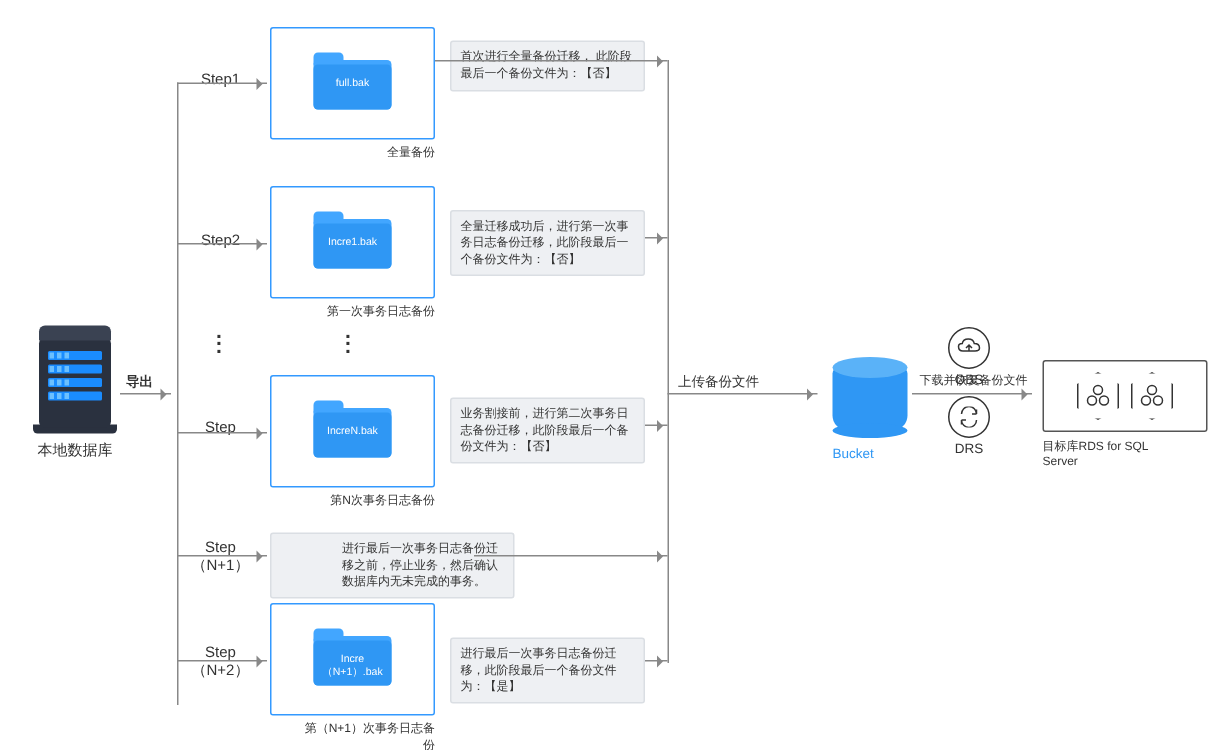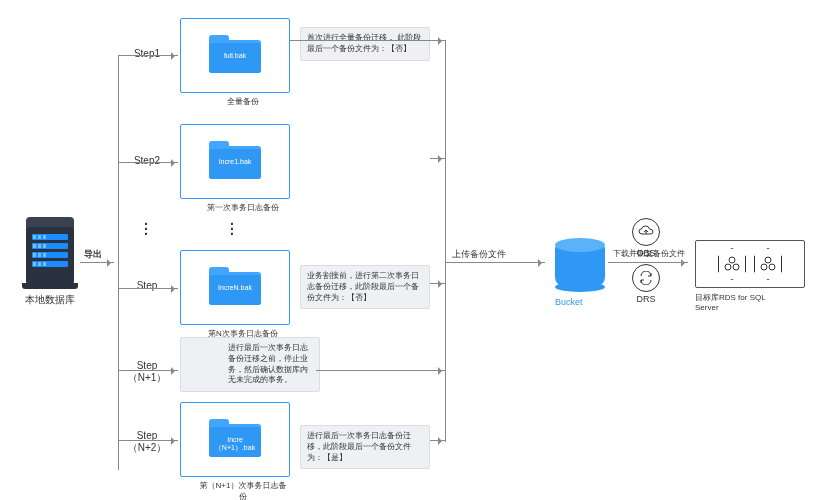--- a/index.html
+++ b/index.html
@@ -20,21 +20,21 @@
   .step-label { position:absolute; font-size:10px; color:#333; text-align:center; width:50px; }
 
   
   .folder-block { position:absolute; width:110px; }
   .folder-box { width:110px; height:75px; border:1px solid #3399ff; border-radius:2px; background:#fff; display:flex; flex-direction:column; align-items:center; justify-content:center; padding:4px; }
   .folder { width:52px; height:38px; position:relative; margin-bottom:4px; }
   .folder-back { position:absolute; width:52px; height:33px; bottom:0; background:#42a6ff; border-radius:3px; }
   .folder-tab { position:absolute; width:20px; height:8px; top:0; left:0; background:#42a6ff; border-radius:3px 3px 0 0; }
   .folder-front { position:absolute; width:52px; height:30px; bottom:0; background:#2f97f4; border-radius:3px; }
   .folder-front .ftxt { color:#fff; font-size:7px; text-align:center; width:100%; position:absolute; top:9px; }
-  .folder-caption { font-size:8px; color:#333; text-align:center;margin-left:16px; }
+  .folder-caption { font-size:8px; color:#333; text-align:right;margin-left:16px; }
 
   
   .note { position:absolute; width:130px; background:#eef0f3; border:1px solid #dadee3; border-radius:2px; padding:5px 6px; font-size:8px; color:#333; line-height:1.35; }
 
   
   .bucket-wrap { position:absolute; left:555px; top:245px; text-align:left; }
   .bucket { width:50px; height:42px; background:#2f97f4; border-radius:4px 4px 10px 10px; position:relative; }
   .bucket::before { content:""; position:absolute; top:-7px; left:0; width:50px; height:14px; background:#5ab2f8; border-radius:50%; }
   .bucket::after { content:""; position:absolute; bottom:-5px; left:0; width:50px; height:10px; background:#2f97f4; border-radius:50%; }
   .bucket-label { font-size:9px; color:#2f97f4; margin-top:10px; font-weight:500; }
@@ -173,22 +173,23 @@
         <div class="folder-front">
             <div class="ftxt">Incre（N+1）.bak</div>
           </div>
       </div>
     </div>
     <div class="folder-caption" style="margin-top:3px;">第（N+1）次事务日志备份</div>
   </div>
 
   <div class="note" style="left:300px; top:27px;">首次进行全量备份迁移，
 此阶段最后一个备份文件为：【否】</div>
+  <div class="note" style="left:300px; top:140px;">全量迁移成功后，进行第一次事务日志备份迁移，此阶段最后一个备份文件为：【否】</div>
   <div class="note" style="left:300px; top:265px;">业务割接前，进行第二次事务日志备份迁移，此阶段最后一个备份文件为：【否】</div>
-  <div class="note" style="left:180px; top:337px; width:140px;padding-left:47px;">进行最后一次事务日志备份迁移之前，停止业务，然后确认数据库内无未完成的事务。</div>
+  <div class="note" style="left:180px; top:355px; width:163px;padding-left:47px;">进行最后一次事务日志备份迁移之前，停止业务，然后确认数据库内无未完成的事务。</div>
   <div class="note" style="left:300px; top:425px;">进行最后一次事务日志备份迁移，此阶段最后一个备份文件为：【是】</div>
 
   <div class="vline" style="left:445px; top:40px; height:402px;"></div>
   <div class="arrow" style="left:290px; top:40px; width:155px;"></div>
   <div class="arrow" style="left:430px; top:158px; width:15px;"></div>
   <div class="arrow" style="left:430px; top:283px; width:15px;"></div>
   <div class="arrow" style="left:430px; top:440px; width:15px;"></div>
   <div class="arrow" style="left:316px; top:370px; width:129px;"></div>
 
   <div class="edge-label" style="left:452px; top:248px;">上传备份文件</div>

